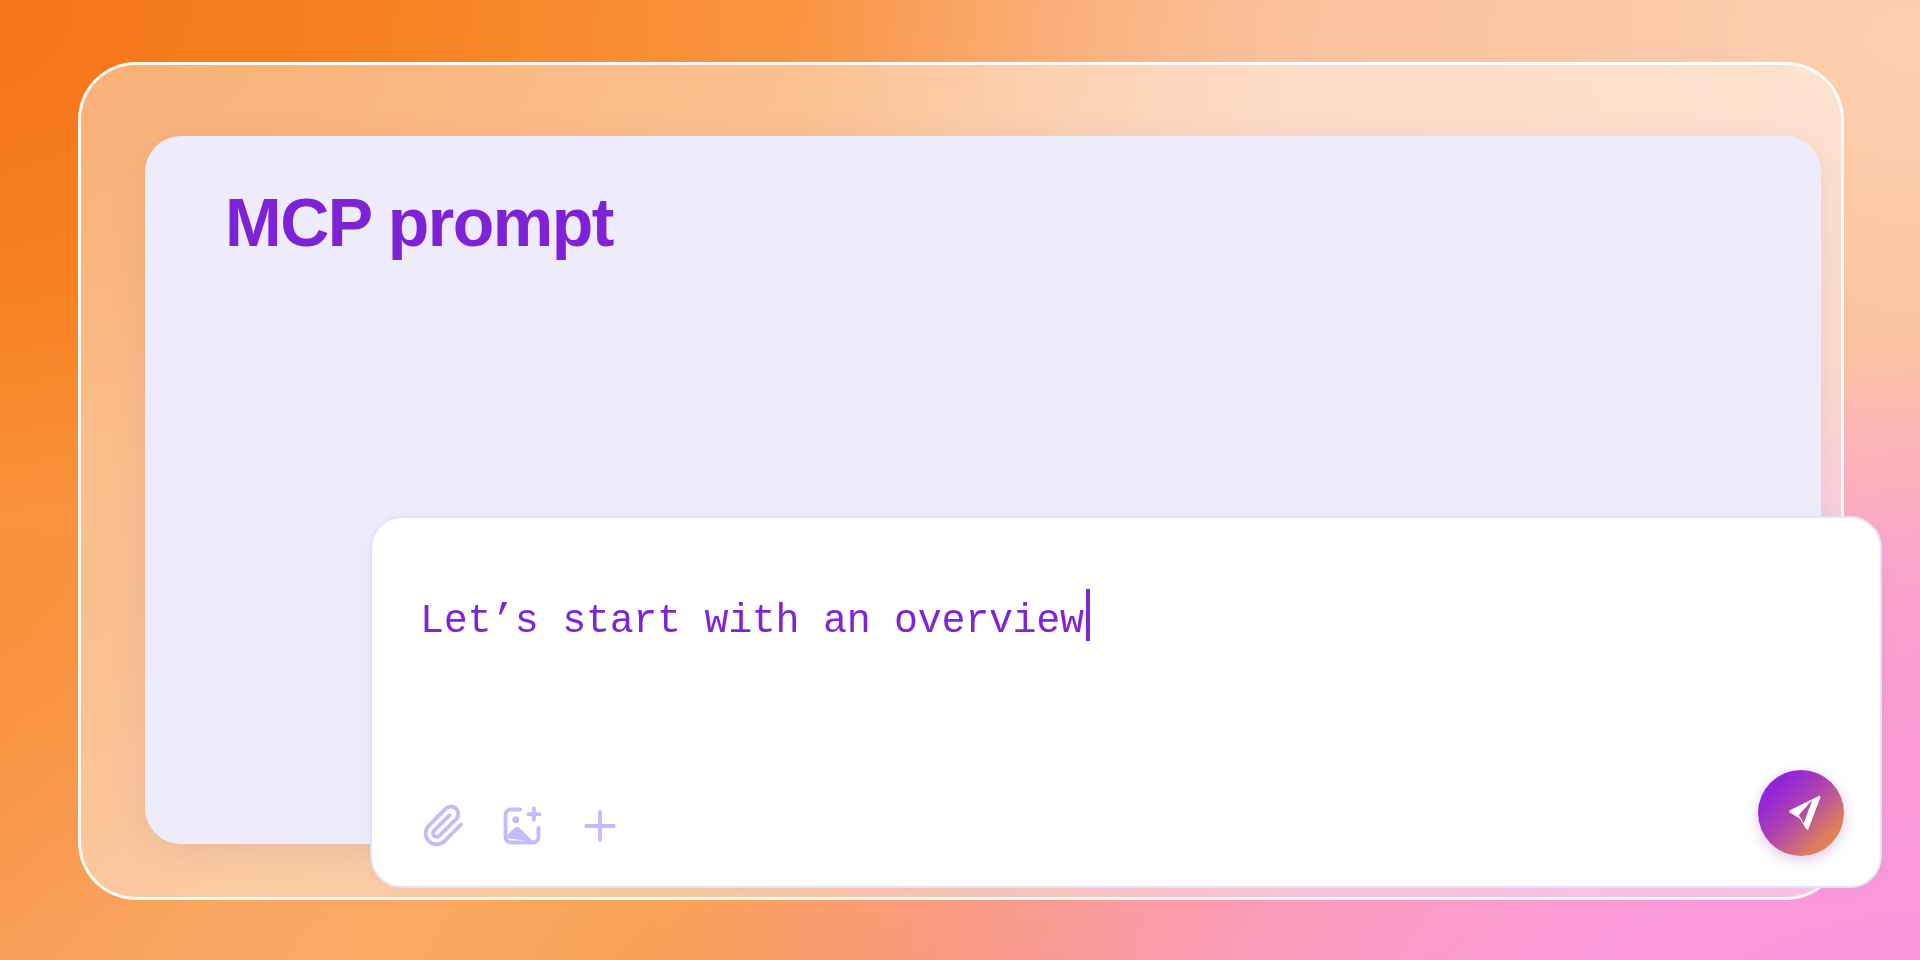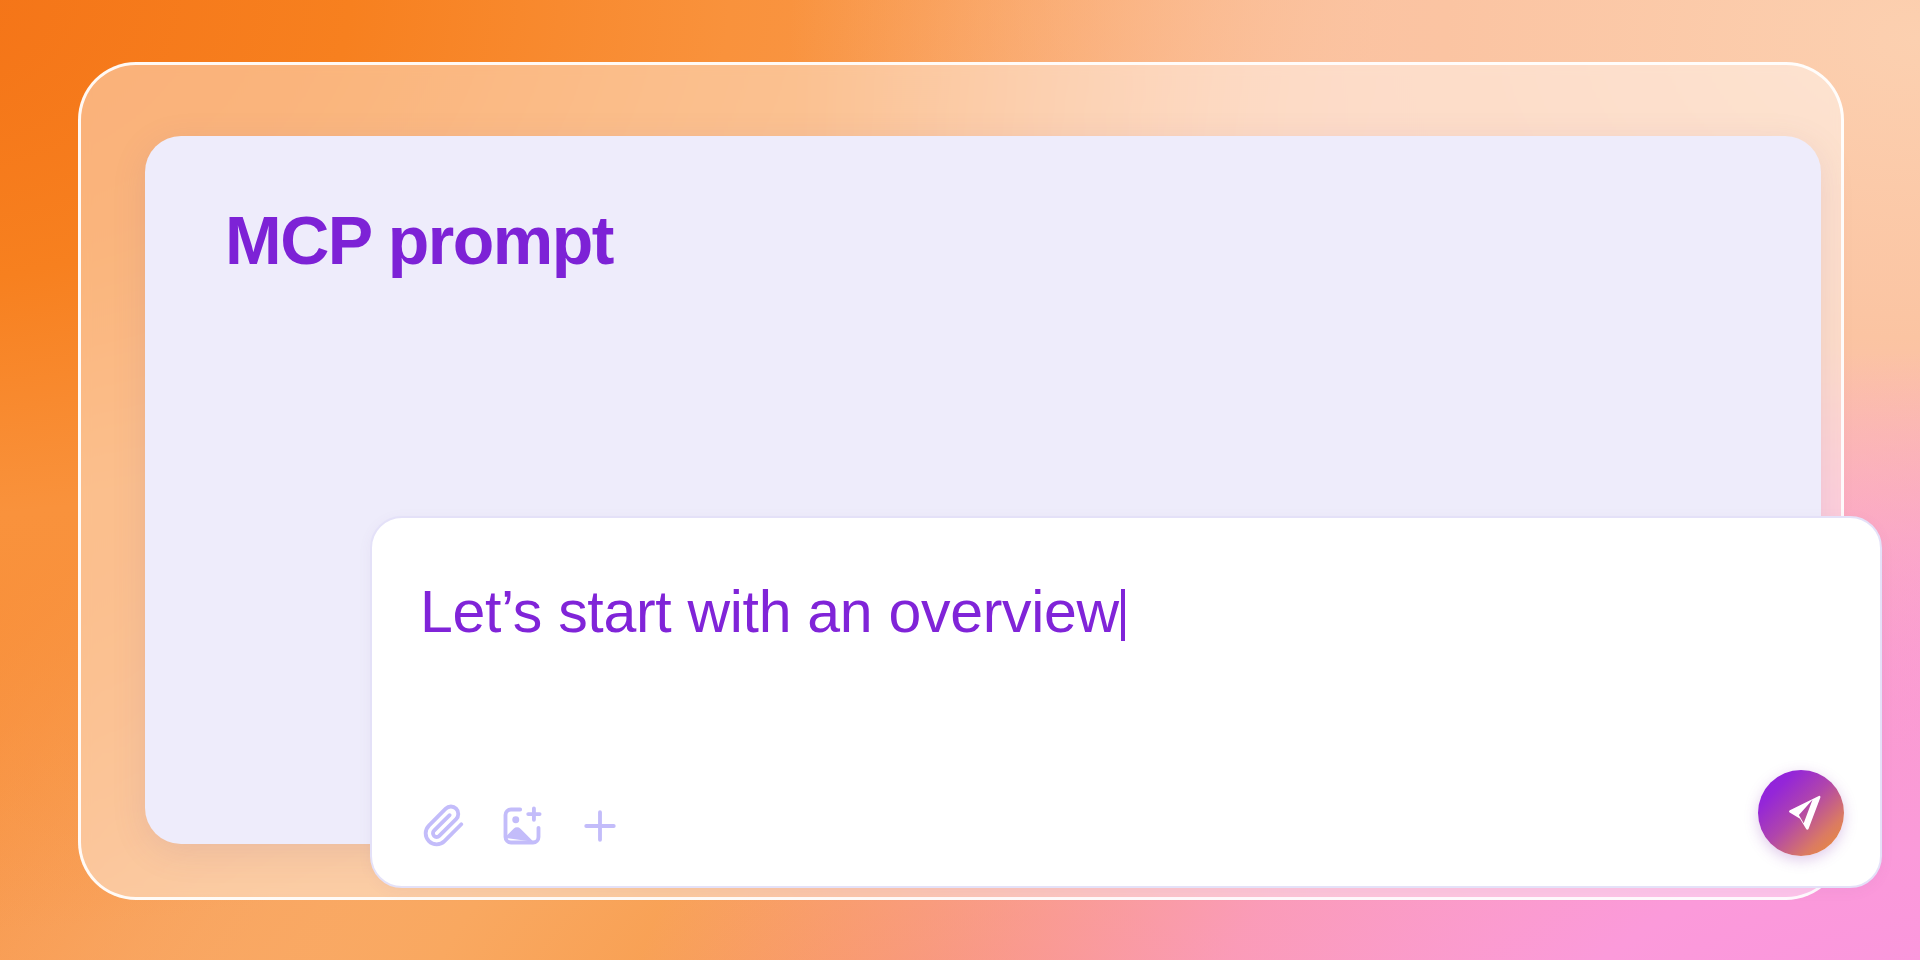--- a/index.html
+++ b/index.html
@@ -53,21 +53,20 @@
     box-shadow: 0 8px 34px rgba(120,90,160,0.13);
     padding: 52px 80px 0 80px;
   }
 
   #page-title {
     font-size: 68px;
     font-weight: 700;
     color: #7d22d6;
     letter-spacing: -1.5px;
     line-height: 1;
-    margin-top: 18px;
   }
 
   
   #composer {
     position: absolute;
     left: 225px;
     top: 380px;
     width: 1512px;
     height: 372px;
     border-radius: 32px;
@@ -79,25 +78,26 @@
   #composer-text-row {
     position: absolute;
     left: 48px;
     top: 62px;
     right: 48px;
     display: flex;
     align-items: baseline;
   }
 
   #prompt-input-value {
-    font-size: 59px;
+    font-size: 40px;
     color: #8024d8;
     line-height: 1.1;
     white-space: pre;
     letter-spacing: -0.3px;
+    font-family: Liberation Mono, monospace;
   }
 
   #text-caret {
     display: inline-block;
     width: 4px;
     height: 52px;
     background: #8024d8;
     margin-left: 2px;
     transform: translateY(9px);
   }

